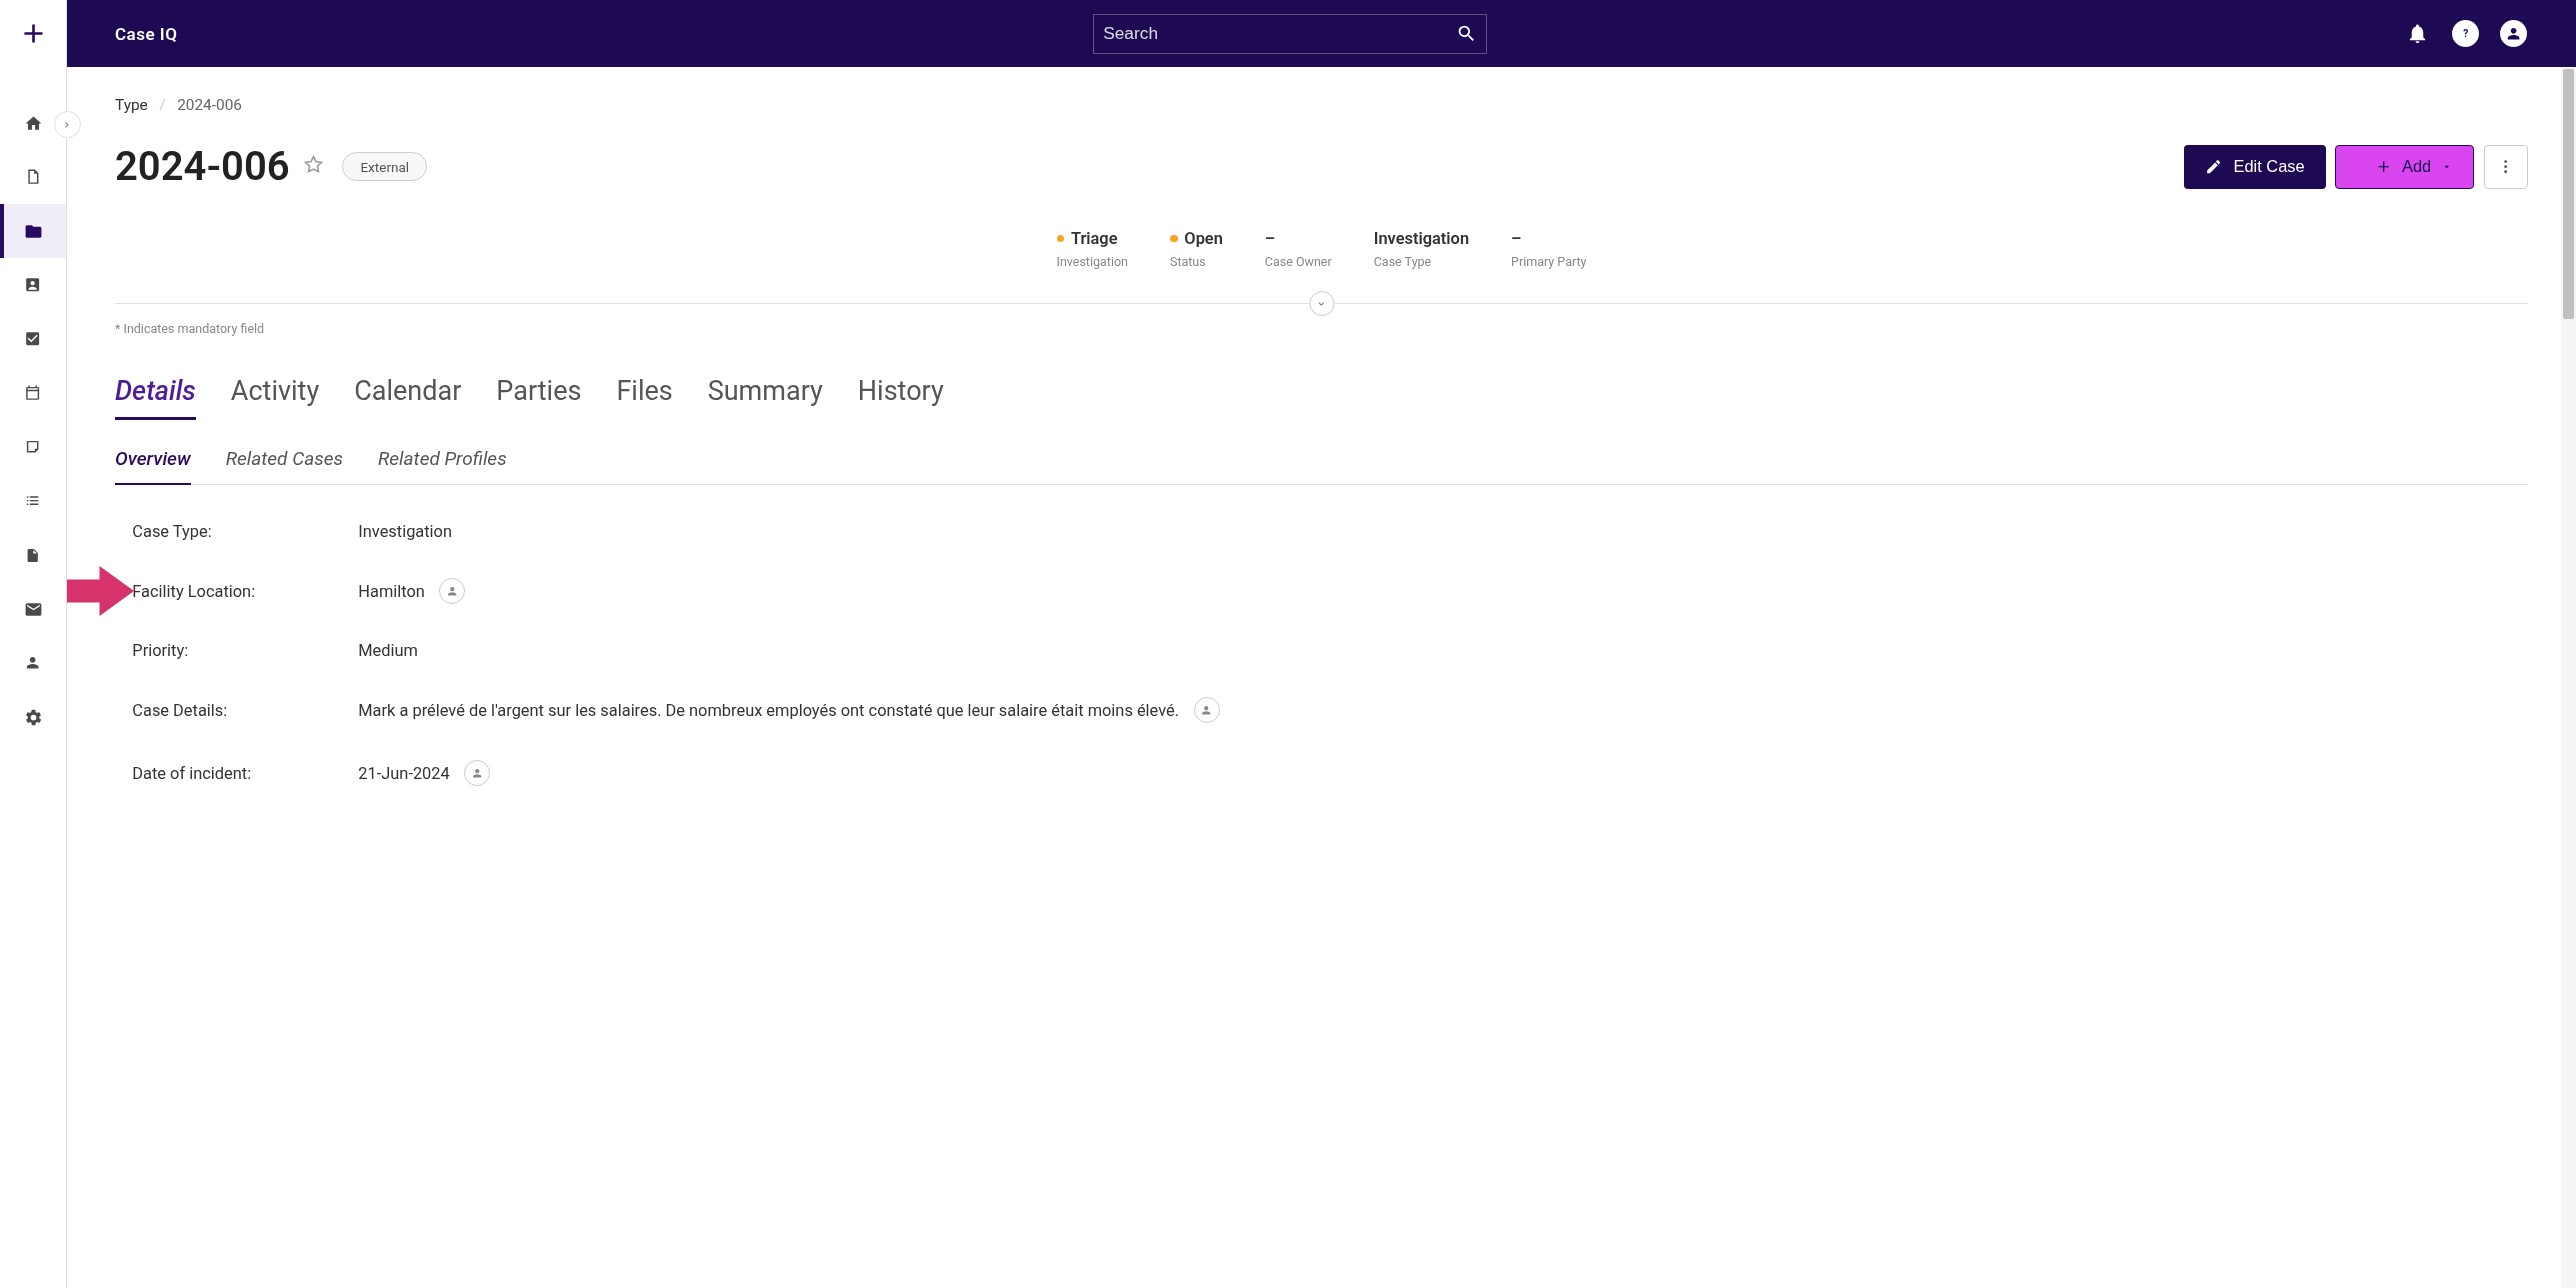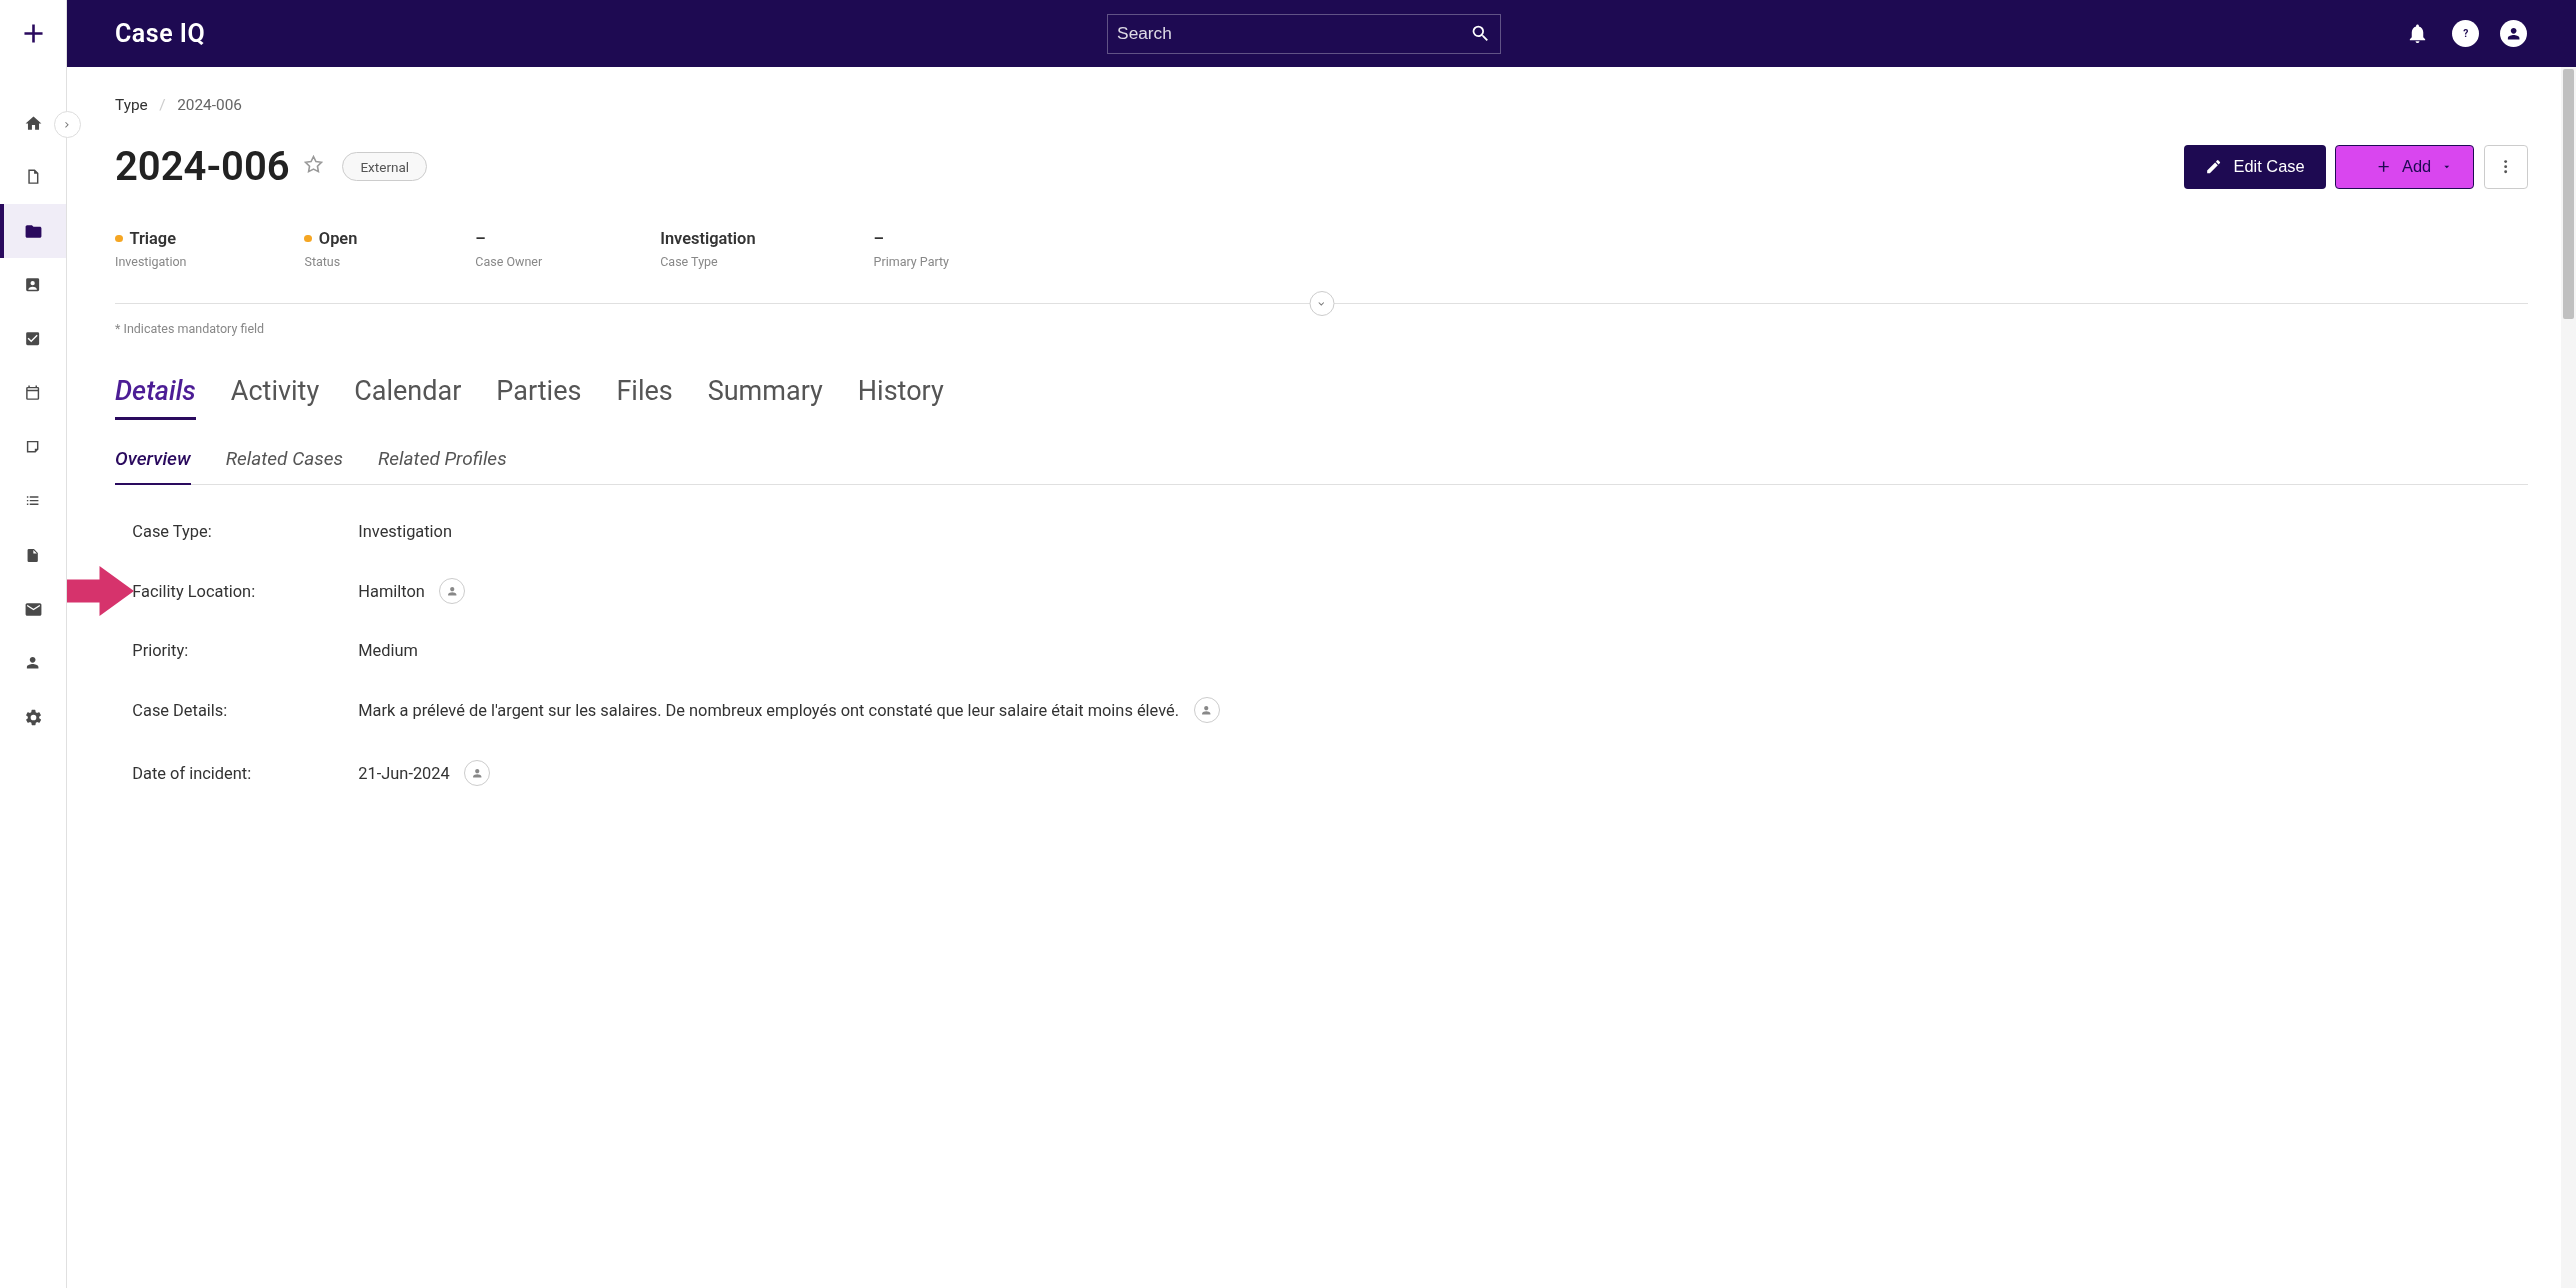--- a/index.html
+++ b/index.html
@@ -101,21 +101,21 @@
     }
     .header {
       height: 67px;
       background: #1e0a52;
       display: flex;
       align-items: center;
       padding: 0 48px 0 48px;
       color: #fff;
     }
     .logo {
-      font-size: 25px;
+      font-size: 17px;
       font-weight: 600;
       letter-spacing: 0.5px;
       color: #fff;
     }
     .search-wrap {
       margin-left: auto;
       margin-right: auto;
     }
     .search-box {
       width: 394px;
@@ -251,22 +251,23 @@
     .btn-icon {
       width: 44px;
       padding: 0;
       justify-content: center;
       background: #fff;
       border: 1px solid #ccc;
       color: #555;
     }
     .status-row {
       display: flex;
-      gap: 118px;
+      gap: 42px;
       margin-bottom: 34px;
+      justify-content: center;
     }
     .status-item {
       display: flex;
       flex-direction: column;
       gap: 5.8px;
     }
     .status-value {
       font-size: 16.4px;
       font-weight: 600;
       color: #333;

